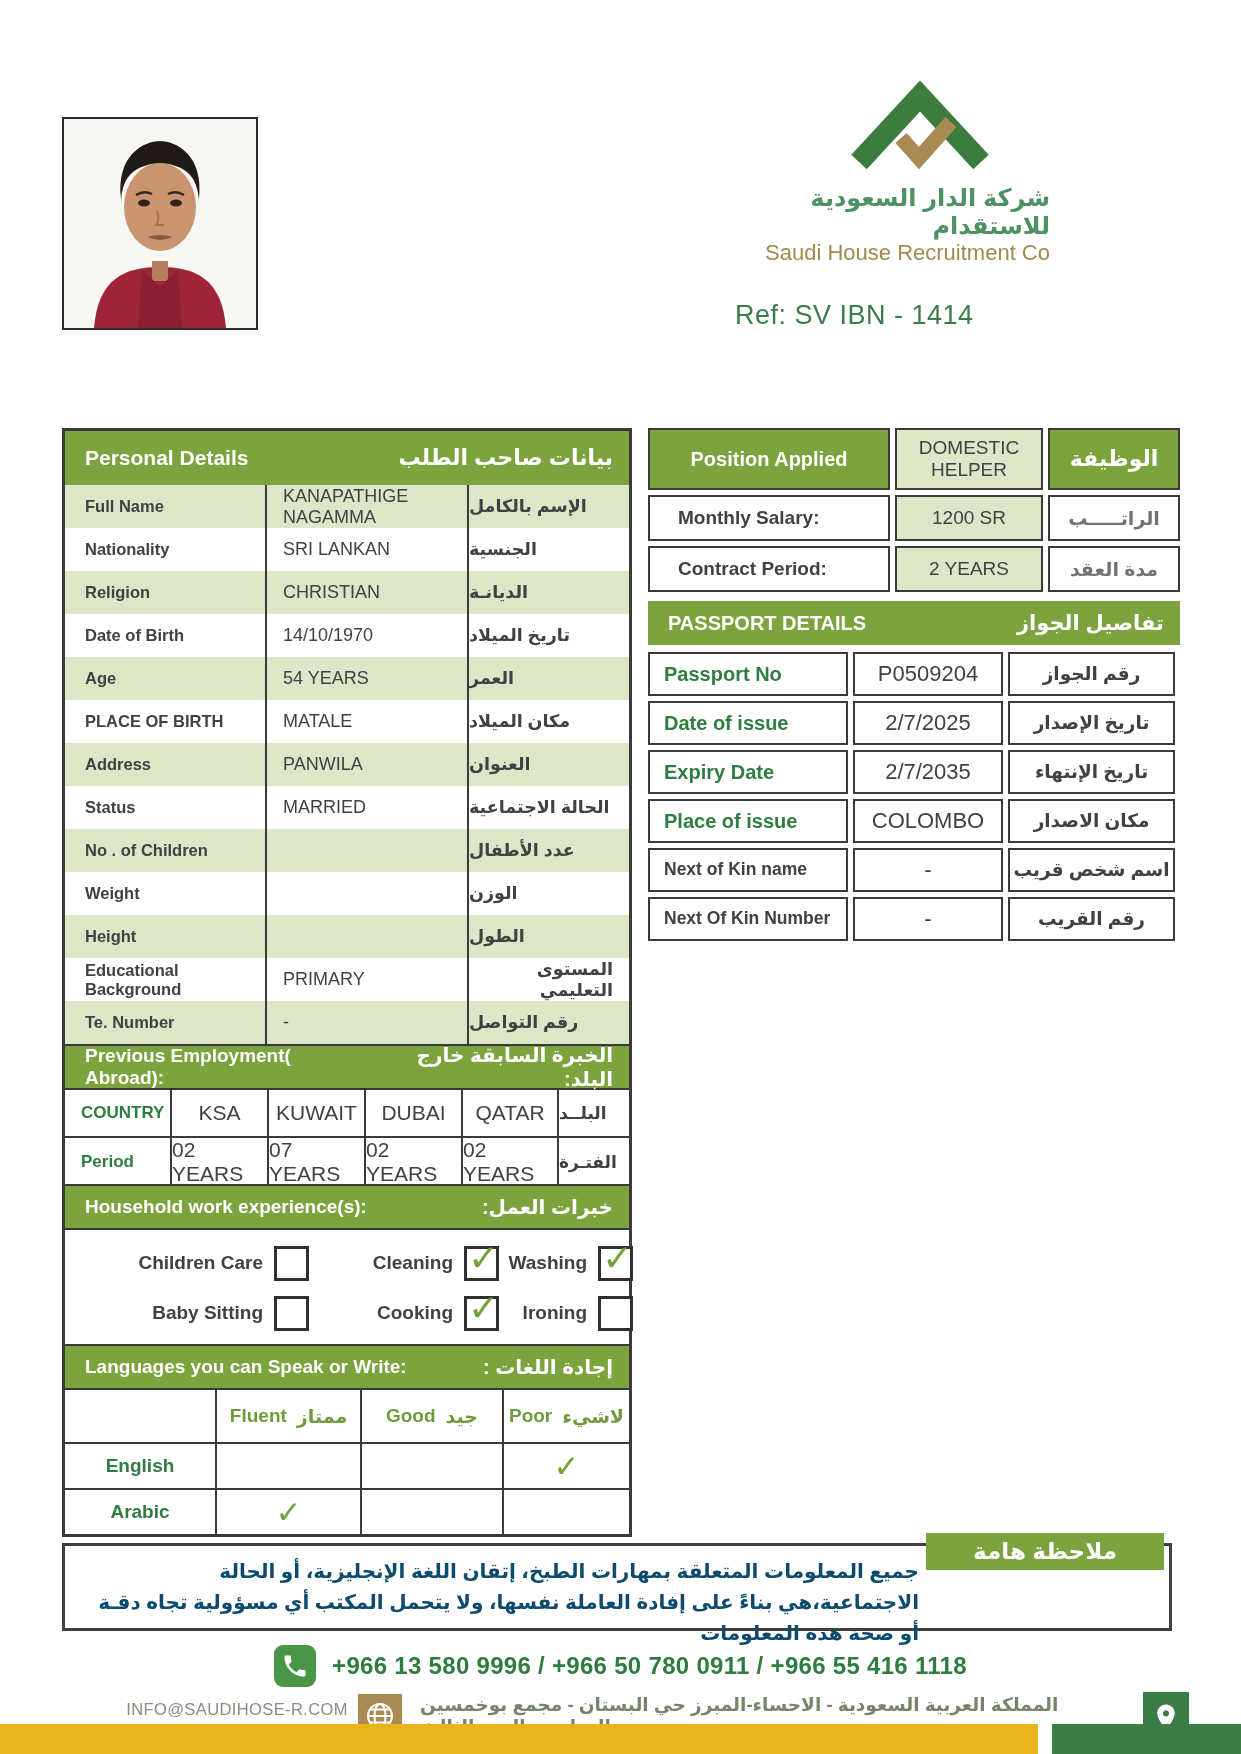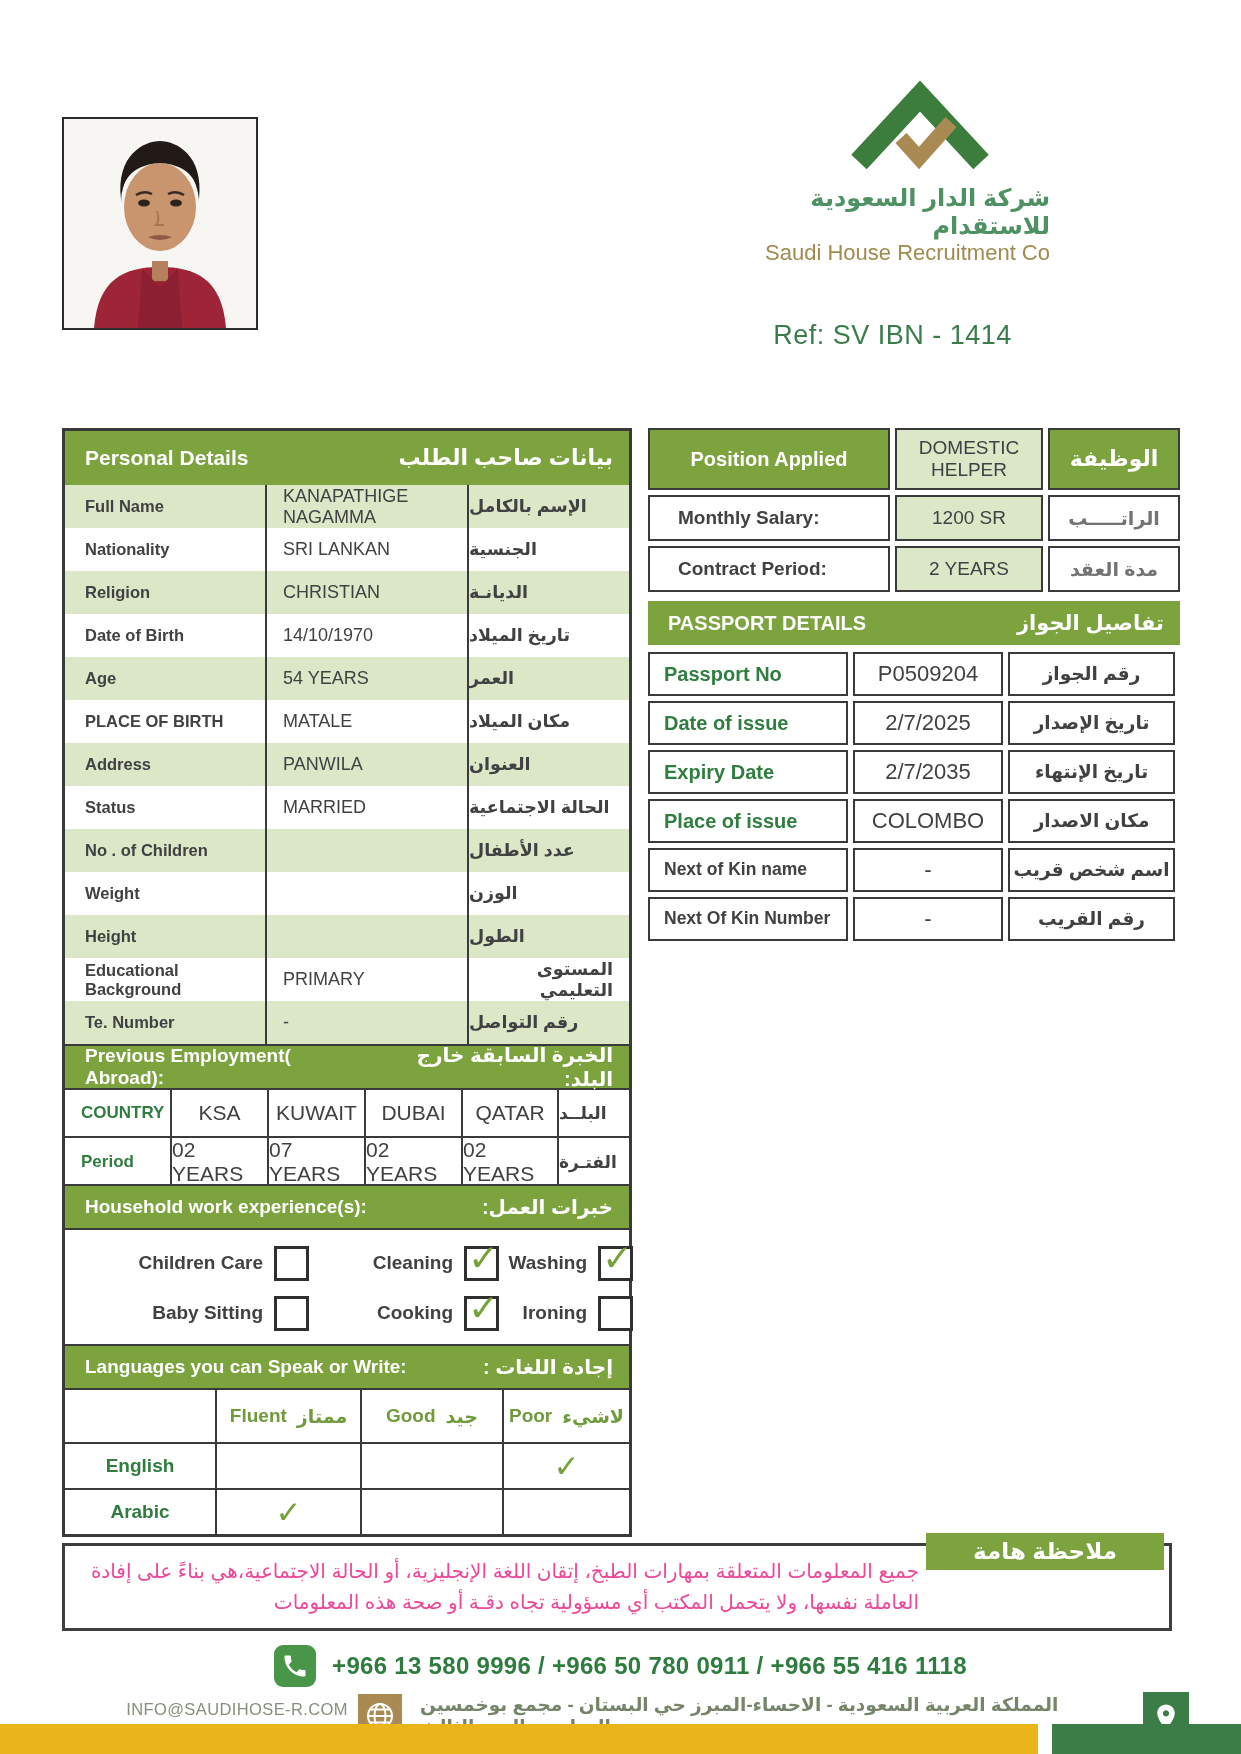--- a/index.html
+++ b/index.html
@@ -5,21 +5,21 @@
   * { margin:0; padding:0; box-sizing:border-box; }
   body { background:#888; font-family:"Liberation Sans","DejaVu Sans",sans-serif; }
   .page { width:1241px; height:1754px; position:relative; background:#ffffff; margin:0 auto; overflow:hidden; }
 
   
   .photo { position:absolute; left:62px; top:117px; width:196px; height:213px; border:2px solid #2b2b2b; background:#fbfbfb; }
   .brand { position:absolute; left:735px; top:80px; width:315px; text-align:right; }
   .brand svg.logo { display:block; margin:0 55px 12px auto; }
   .brand-ar { color:#4e9162; font-size:24px; font-weight:bold; direction:rtl; letter-spacing:0; line-height:1.15; }
   .brand-en { color:#a08a4e; font-size:22px; line-height:1.3; }
-  .ref { position:absolute; left:735px; top:300px; width:315px; text-align:center; color:#3a7d4a; font-size:27px; letter-spacing:.5px;margin-top:20px; }
+  .ref { position:absolute; left:735px; top:300px; width:315px; text-align:left; color:#3a7d4a; font-size:27px; letter-spacing:.5px; }
 
   
   .bar { background:#7da33e; color:#fff; display:flex; align-items:center; justify-content:space-between; font-weight:bold; padding:0 16px 0 20px; }
   .bar .ar { direction:rtl; }
 
   
   .left-col { position:absolute; left:62px; top:428px; width:570px; border:3px solid #3a3a3a; }
   .bar.personal { height:54px; font-size:21px; }
   .bar.personal .ar { font-size:22px; }
   .prow { display:grid; grid-template-columns:200px 204px 160px; height:43px; background:#fff; }
@@ -70,21 +70,21 @@
   .passtable { display:grid; grid-template-columns:200px 150px 167px; gap:5px; margin-top:7px; }
   .passtable > div { border:2px solid #3a3a3a; background:#fff; display:flex; align-items:center; height:44px; }
   .ps-lab { color:#2f7d3f; font-weight:bold; font-size:20px; padding-left:14px; }
   .ps-lab.kin { color:#3f4143; font-size:17.5px; line-height:1.1; padding-right:4px; }
   .ps-val { justify-content:center; color:#3f4143; font-size:22px; }
   .ps-ar { justify-content:center; color:#3f4143; font-weight:bold; font-size:18.5px; direction:rtl; }
 
   
   .note { position:absolute; left:62px; top:1543px; width:1110px; height:88px; border:3px solid #3f3f3f; background:#fff; }
   .note-label { position:absolute; right:5px; top:-13px; width:238px; height:37px; background:#7da33e; color:#fff; font-weight:bold; font-size:23px; display:flex; align-items:center; justify-content:center; direction:rtl; }
-  .note-text { position:absolute; right:250px; top:10px; width:840px; text-align:right; direction:rtl; color:#ec4899; font-weight:normal; font-size:20px; line-height:1.55; }
+  .note-text { position:absolute; right:250px; top:10px; width:840px; text-align:right; direction:rtl; color:#0c4a6e; font-weight:bold; font-size:20px; line-height:1.55; }
 
   .phones { position:absolute; left:0; top:1645px; width:1241px; display:flex; align-items:center; justify-content:center; gap:16px; }
   .phone-ico { width:42px; height:42px; border-radius:9px; background:#4a9648; display:flex; align-items:center; justify-content:center; }
   .phones .nums { color:#2e7d3f; font-weight:bold; font-size:24px; letter-spacing:.3px; }
 
   .footer { position:absolute; left:0; top:1692px; width:1241px; height:52px; }
   .f-emails { position:absolute; left:90px; top:6px; width:258px; text-align:right; color:#83907b; font-size:16.5px; line-height:1.45; letter-spacing:.4px; }
   .f-globe { position:absolute; left:358px; top:2px; width:44px; height:44px; background:#a98a52; display:flex; align-items:center; justify-content:center; }
   .f-addr { position:absolute; left:420px; top:2px; width:670px; }
   .f-addr .ar { direction:rtl; text-align:left; color:#76856a; font-size:18.5px; font-weight:bold; }

